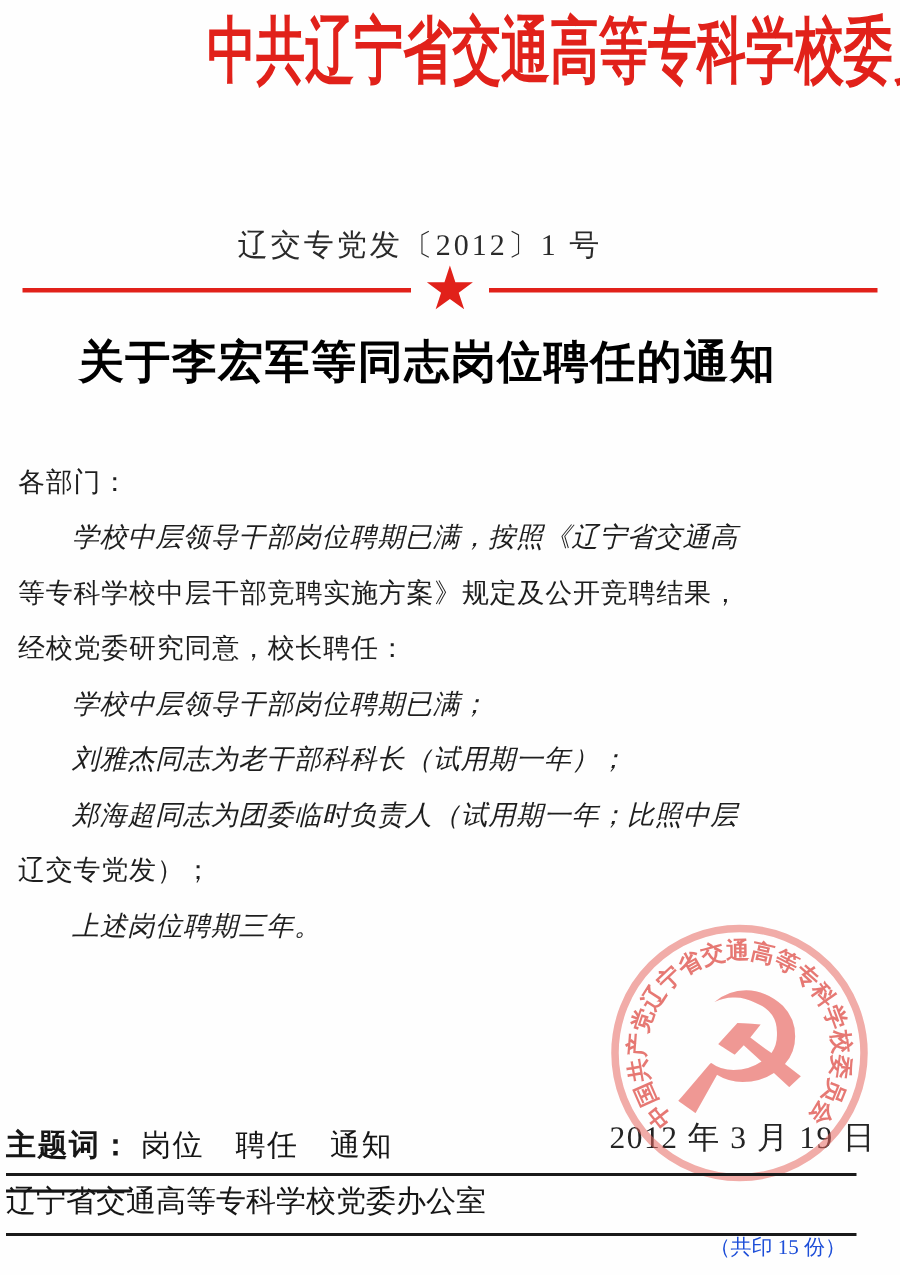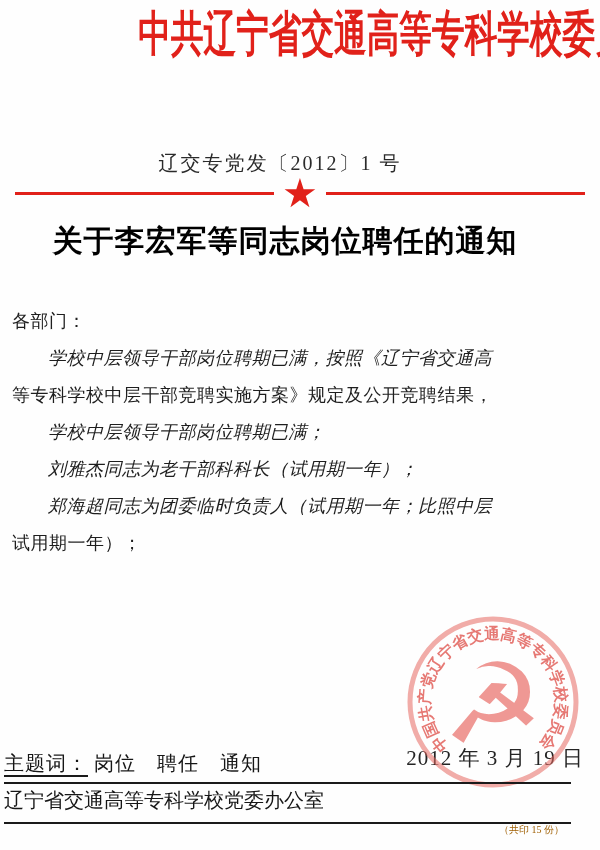--- a/index.html
+++ b/index.html
@@ -54,28 +54,28 @@
     position:absolute; inset:0; display:flex; align-items:center; justify-content:center;
     padding-top:4px; font-size:112px; color:rgba(230,98,92,0.66);
     font-family:"DejaVu Sans",sans-serif;
   }
   
   .kw-row {
     position:absolute; top:750px; left:4px; width:567px;
     border-bottom:2px solid #1a1a1a; padding-bottom:5px;
     font-size:20px; letter-spacing:1px; color:#161616;
   }
-  .kw-row .lbl { font-weight:400; border-bottom:2px solid #1a1a1a; padding-bottom:1px; }
+  .kw-row .lbl { font-weight:700; border-bottom:2px solid #1a1a1a; padding-bottom:18px; }
   .issuer-row {
     position:absolute; top:787px; left:4px; width:567px;
     display:flex; justify-content:space-between; align-items:flex-start;
     border-bottom:2px solid #1a1a1a; padding-bottom:8px;
     font-size:20px; color:#161616;
   }
-  .copies { position:absolute; top:823px; right:36px; font-size:10px; color:#a16207; }
+  .copies { position:absolute; top:823px; right:36px; font-size:14px; color:#1d4ed8; }
 </style>
 </head>
 <body>
 
 <div class="page">
 
   <div class="doc-header">
     <span class="t">中共辽宁省交通高等专科学校委员会文件</span>
   </div>
 
@@ -86,24 +86,26 @@
     <span class="star">★</span>
     <span class="seg"></span>
   </div>
 
   <div class="doc-title">关于李宏军等同志岗位聘任的通知</div>
 
   <div class="doc-body">
     <div class="ln">各部门：</div>
     <div class="ln ind">学校中层领导干部岗位聘期已满，按照《辽宁省交通高</div>
     <div class="ln">等专科学校中层干部竞聘实施方案》规定及公开竞聘结果，</div>
+    <div class="ln">经校党委研究同意，校长聘任：</div>
     <div class="ln ind">学校中层领导干部岗位聘期已满；</div>
     <div class="ln ind">刘雅杰同志为老干部科科长（试用期一年）；</div>
     <div class="ln ind">郑海超同志为团委临时负责人（试用期一年；比照中层</div>
-    <div class="ln">试用期一年）；</div>
+    <div class="ln">辽交专党发）；</div>
+    <div class="ln ind">上述岗位聘期三年。</div>
   </div>
 
   <div class="sign-date">2012 年 3 月 19 日</div>
 
   <div class="seal">
     <svg viewBox="0 0 176 176" width="176" height="176">
       <circle cx="88" cy="88" r="83" fill="none" stroke="rgba(229,103,97,0.55)" stroke-width="5"></circle>
       <defs>
         <path id="ringpath" d="M 43.5,132.5 A 63,63 0 1 1 132.5,132.5" fill="none"></path>
       </defs>

